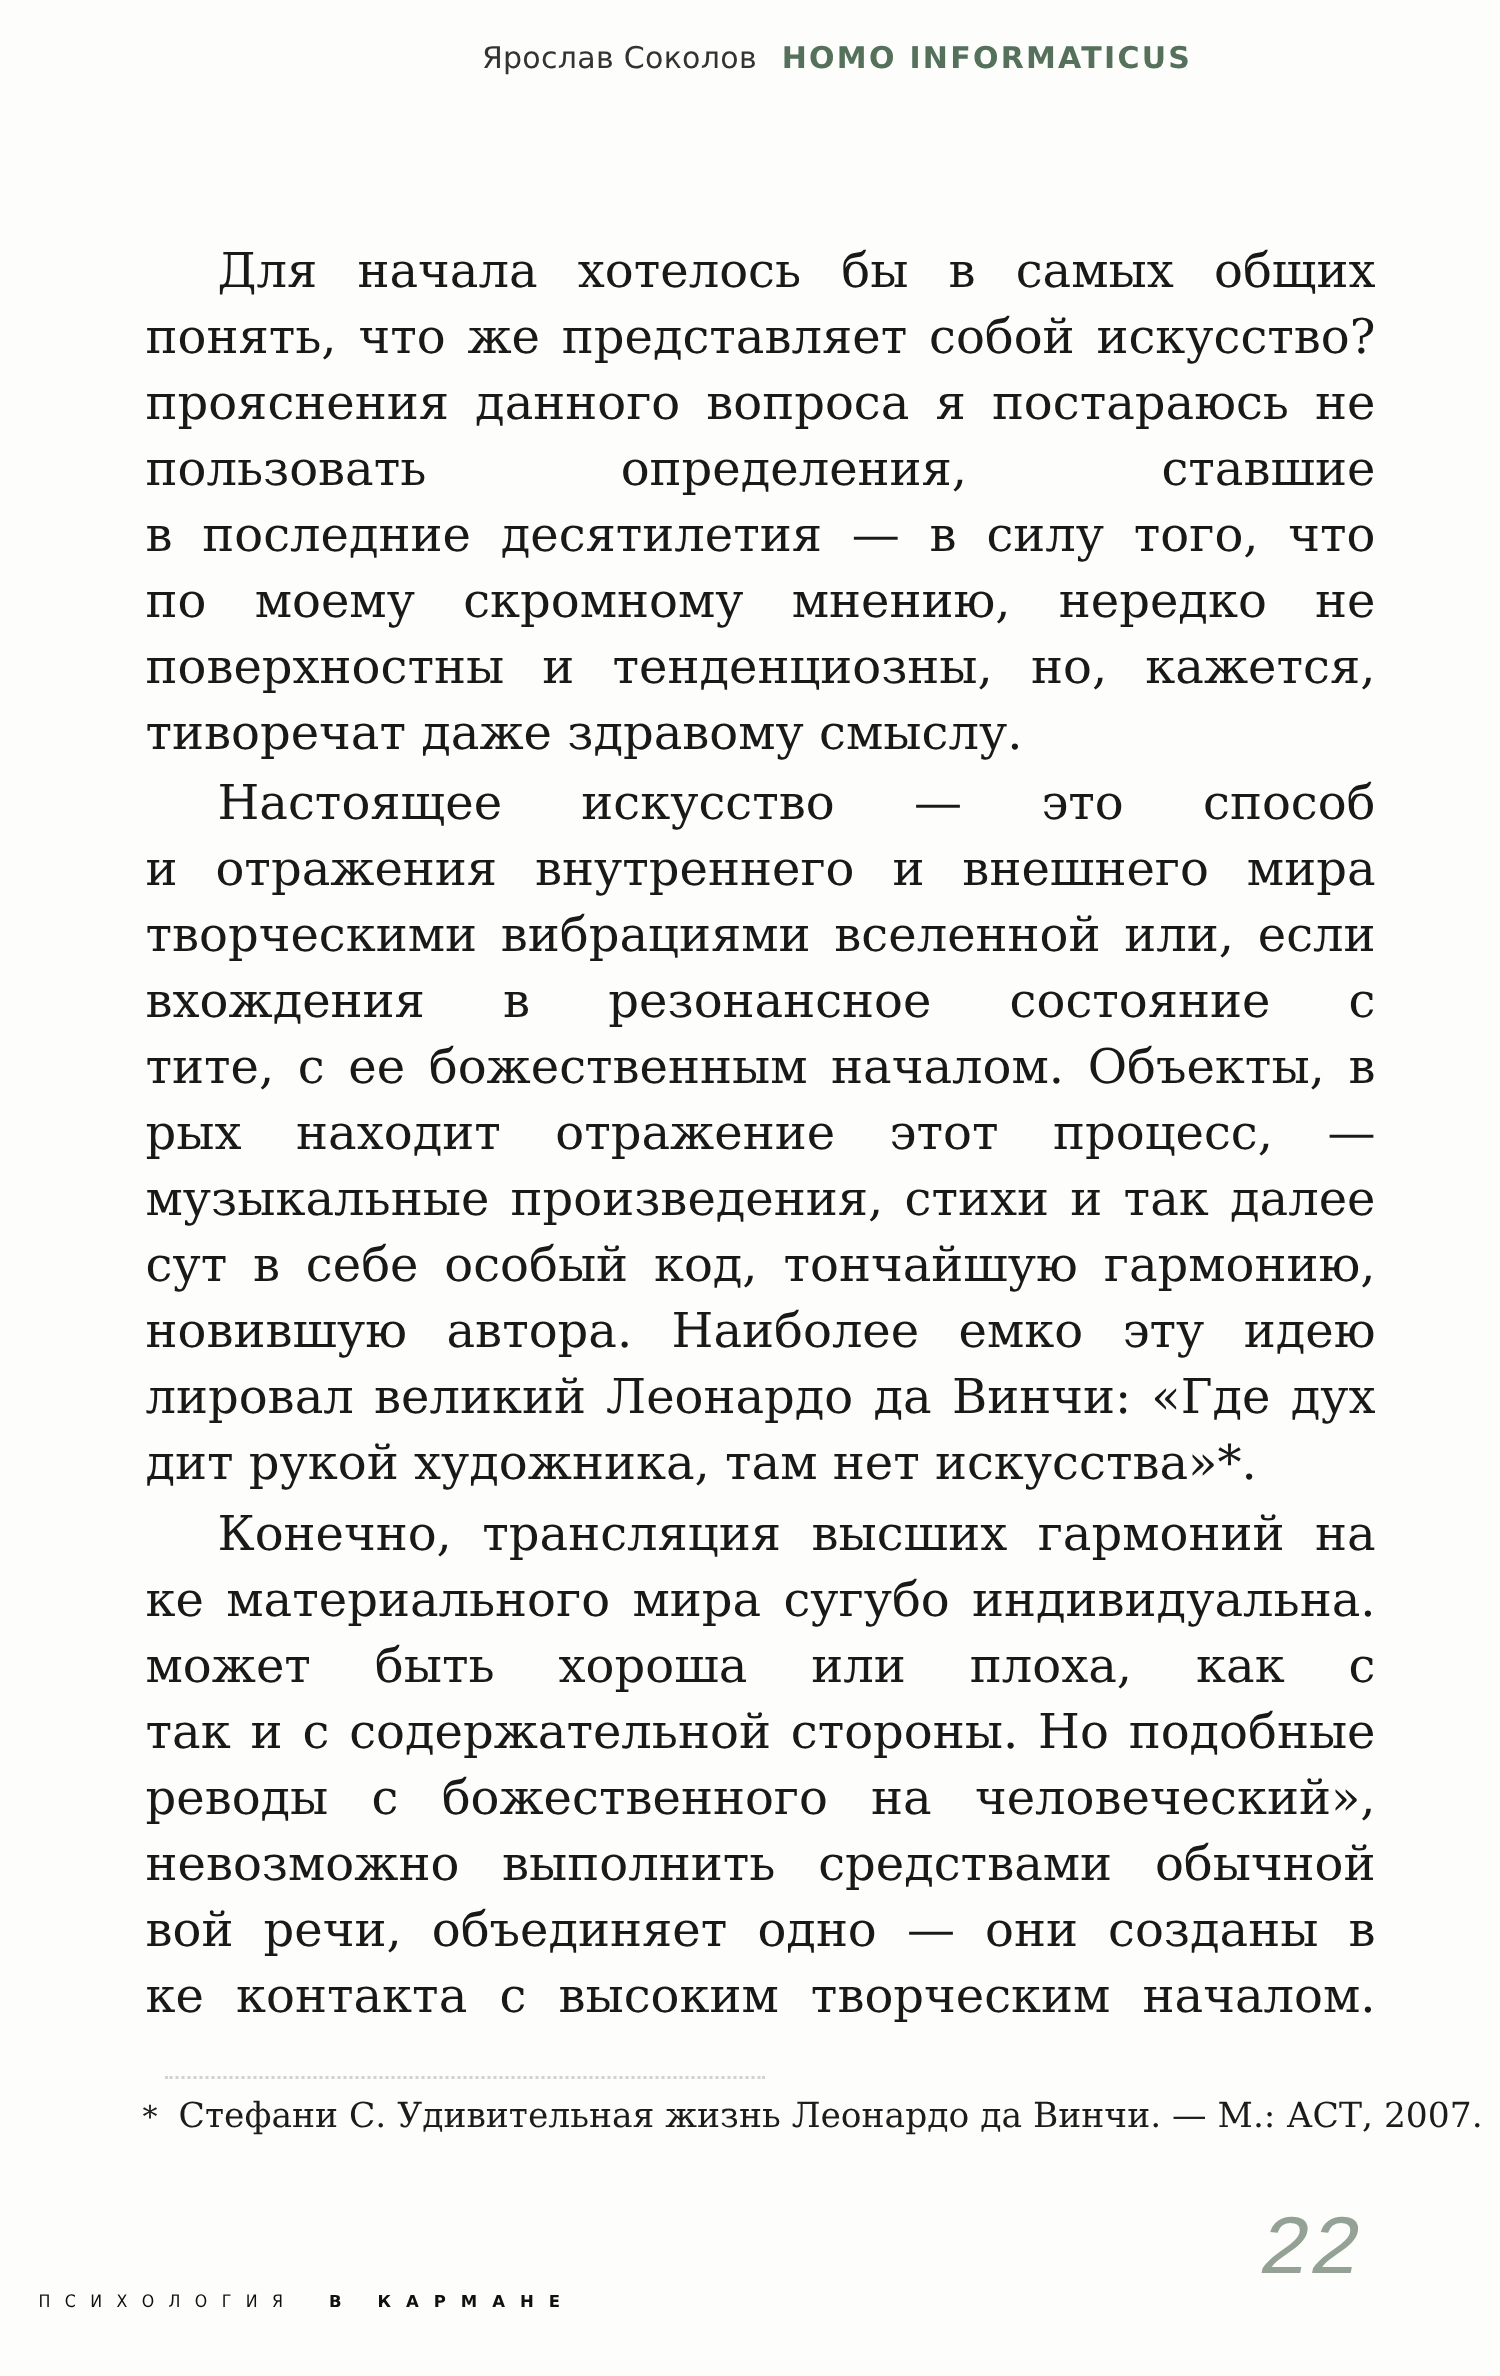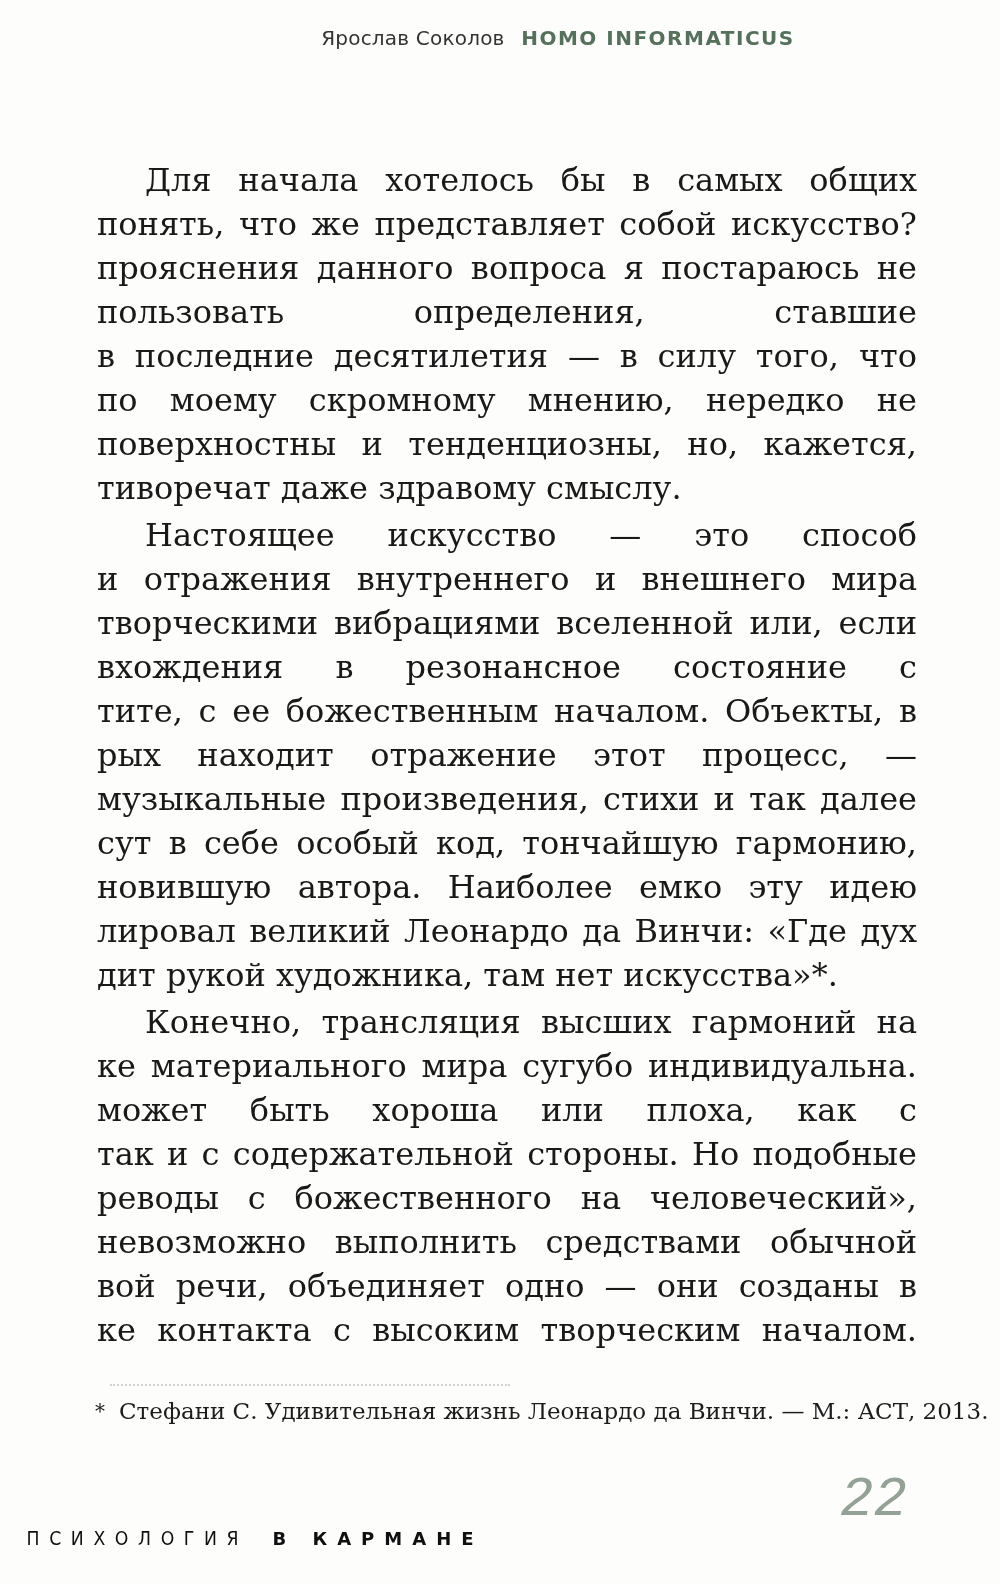--- a/index.html
+++ b/index.html
@@ -85,21 +85,21 @@
     vertical-align: top;
     margin-right: 14px;
   }
 
   
   .footer-series {
     position: absolute;
     left: 22px;
     top: 1528px;
     font-family: "DejaVu Sans", sans-serif;
-    font-size: 18px;
+    font-size: 11px;
     color: #101010;
     white-space: nowrap;
   }
   .footer-series .light {
     font-weight: 400;
     letter-spacing: 10px;
     transform: scale(0.96, 1.05);
     display: inline-block;
   }
   .footer-series .bold {
@@ -161,21 +161,21 @@
         <div class="line">реводы с божественного на человеческий», которые</div>
         <div class="line">невозможно выполнить средствами обычной быто-</div>
         <div class="line">вой речи, объединяет одно — они созданы в попыт-</div>
         <div class="line">ке контакта с высоким творческим началом. Такие</div>
       </div>
     </div>
 
   <div class="footnote-rule"></div>
 
   <div class="footnote">
-    <span class="fn-marker">*</span><span class="fn-text">Стефани С. Удивительная жизнь Леонардо да Винчи. — М.: АСТ, 2013.</span>
+    <span class="fn-marker">*</span><span class="fn-text">Стефани С. Удивительная жизнь Леонардо да Винчи. — М.: АСТ, 2007.</span>
   </div>
 
   <div class="footer-series">
     <span class="light">ПСИХОЛОГИЯ</span>
     <span class="bold">В КАРМАНЕ</span>
   </div>
 
   <div class="page-number">22</div>
 
 </div>

